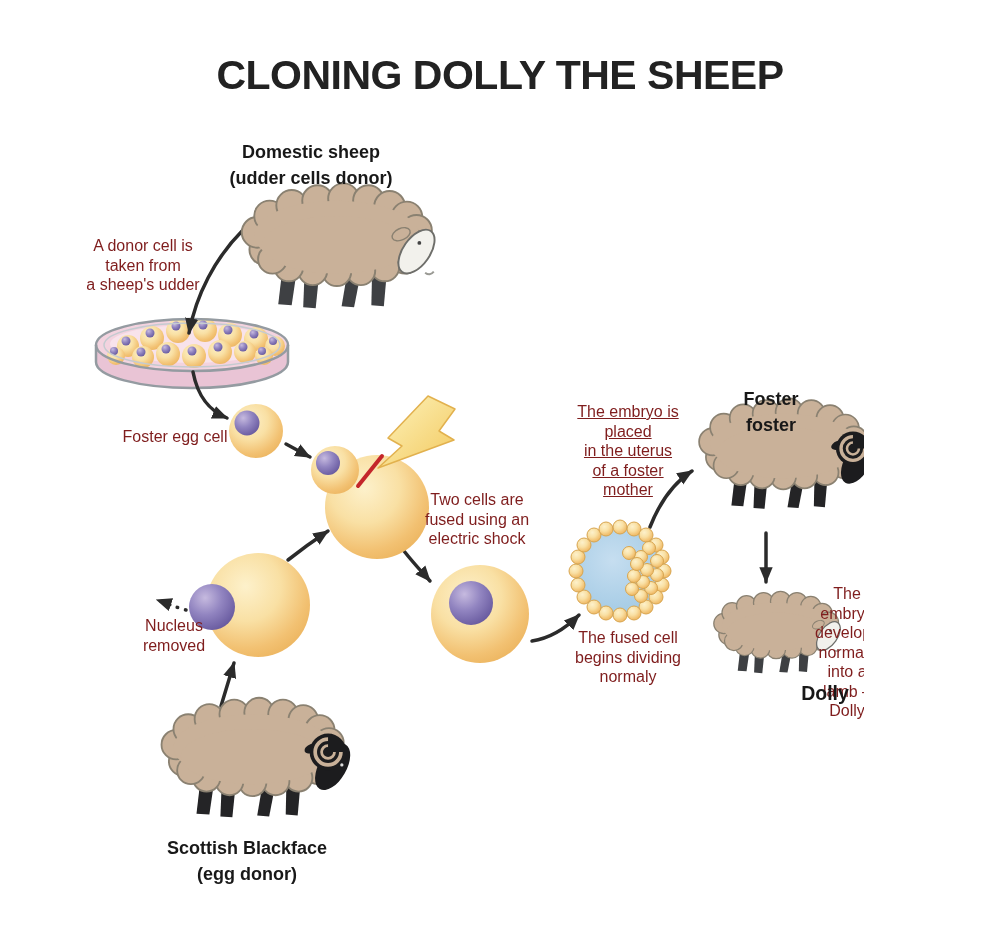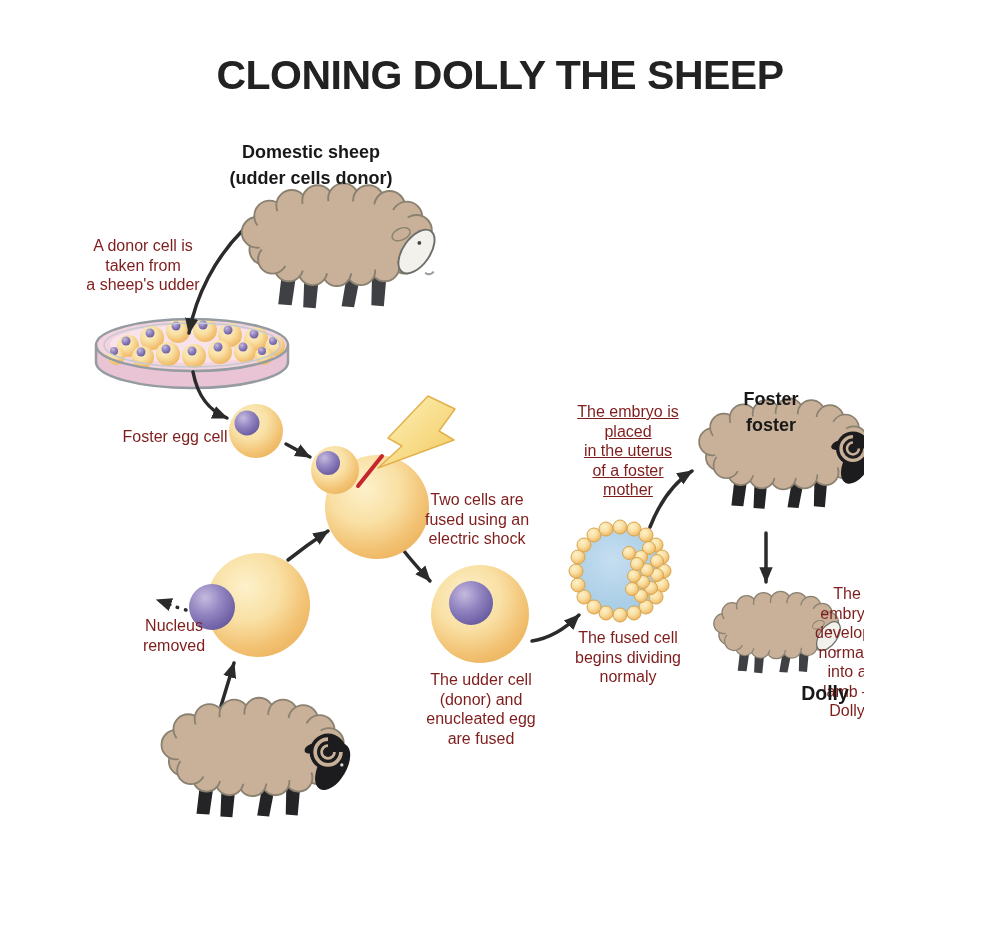--- a/index.html
+++ b/index.html
@@ -267,21 +267,19 @@
   <div class="lbl" style="left:847px;top:541px;margin-top:43px;">The embryo
 develops normaly
 into a lamb – Dolly</div>
 
   <div class="lbl b" id="dolly-label" style="left:777px;top:680px;">Dolly</div>
 
   <div class="lbl" style="left:628px;top:628px;text-align:center;">The fused cell
 begins dividing
 normaly</div>
 
-  <div class="lbl" style="left:481px;top:670px;">The udder cell
-(donor) and
-enucleated egg
-are fused</div>
 
   <div class="lbl" style="left:174px;top:616px;">Nucleus
 removed</div>
 
+  <div class="lbl b" style="left:247px;top:836px;">Scottish Blackface
+(egg donor)</div>
 </div>
 
 </body></html>

